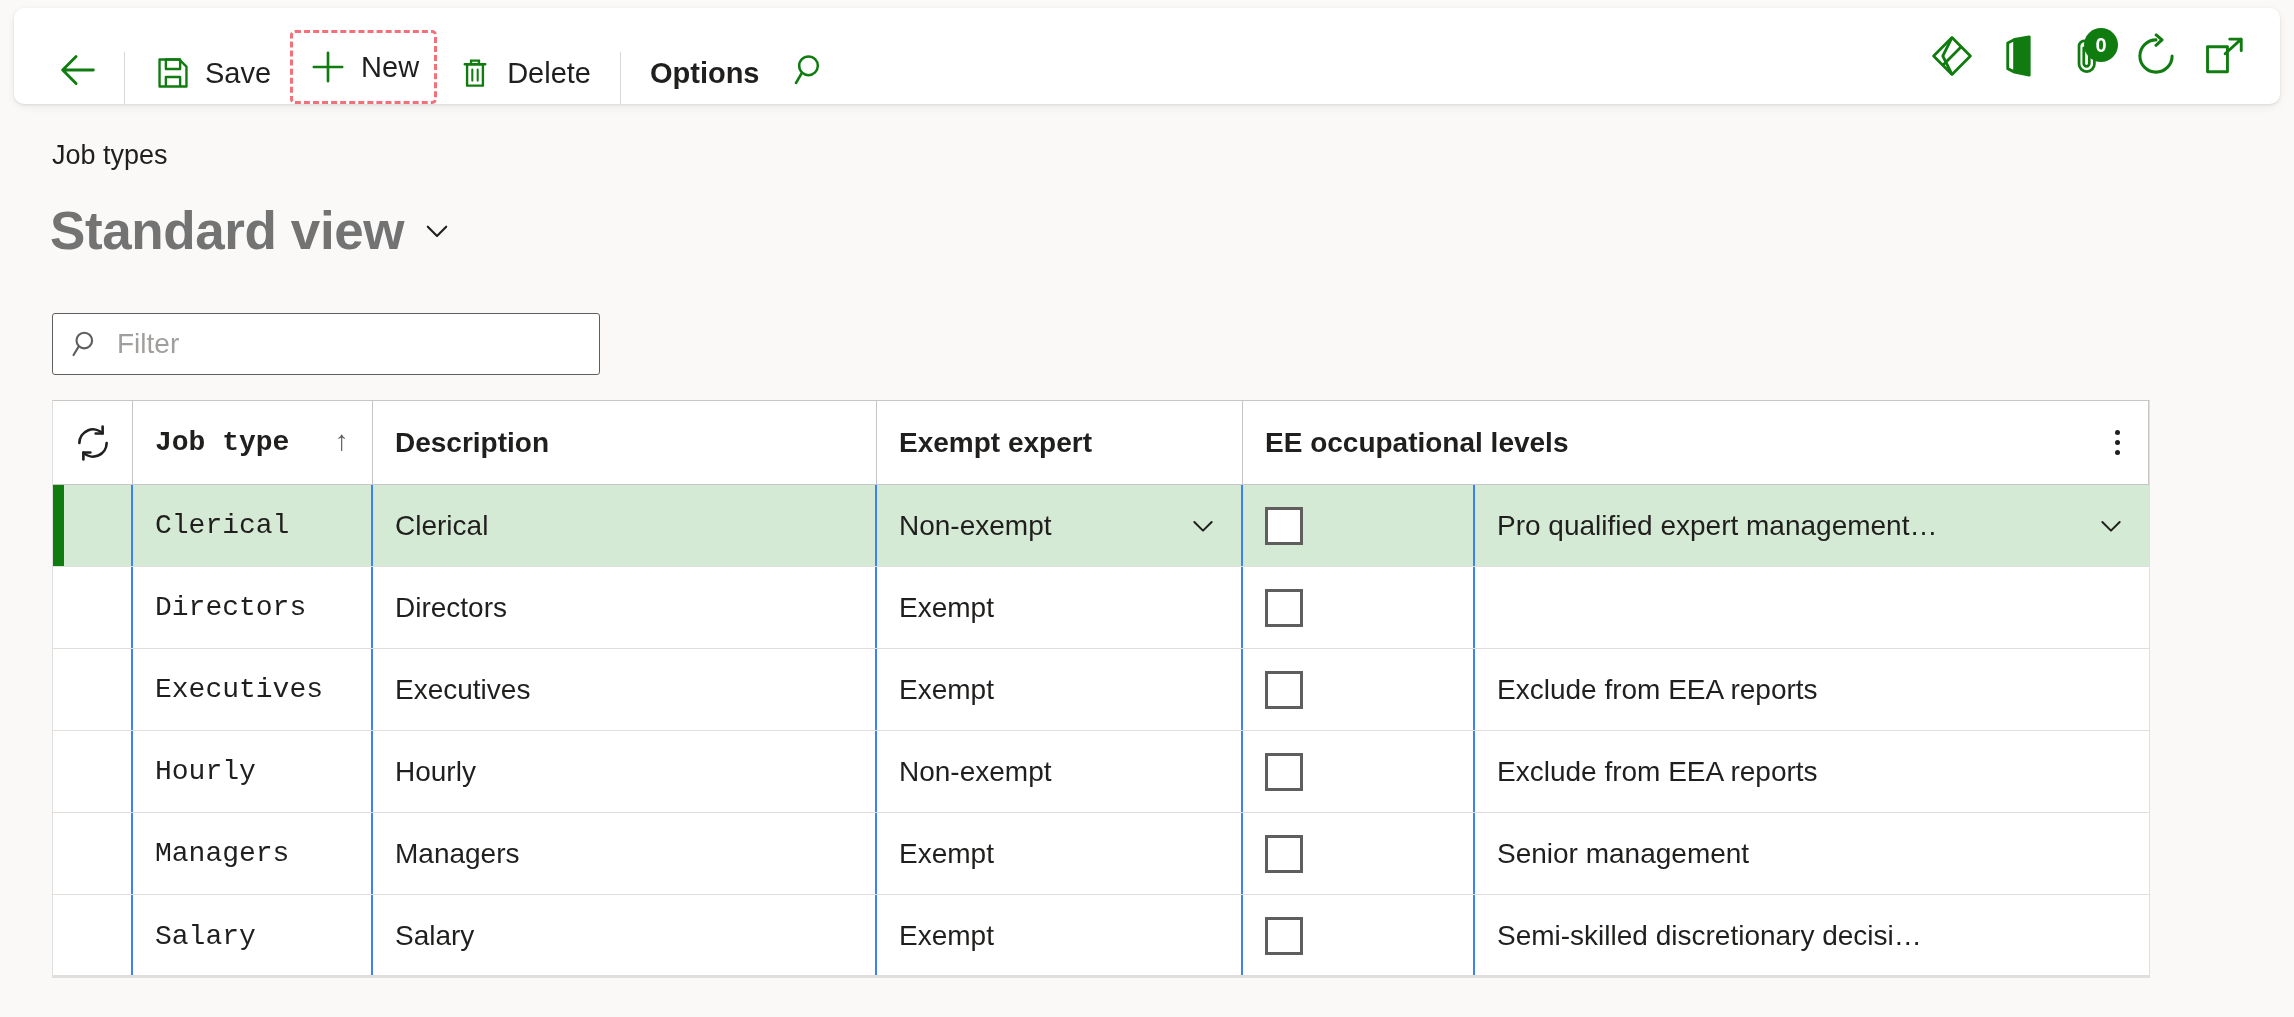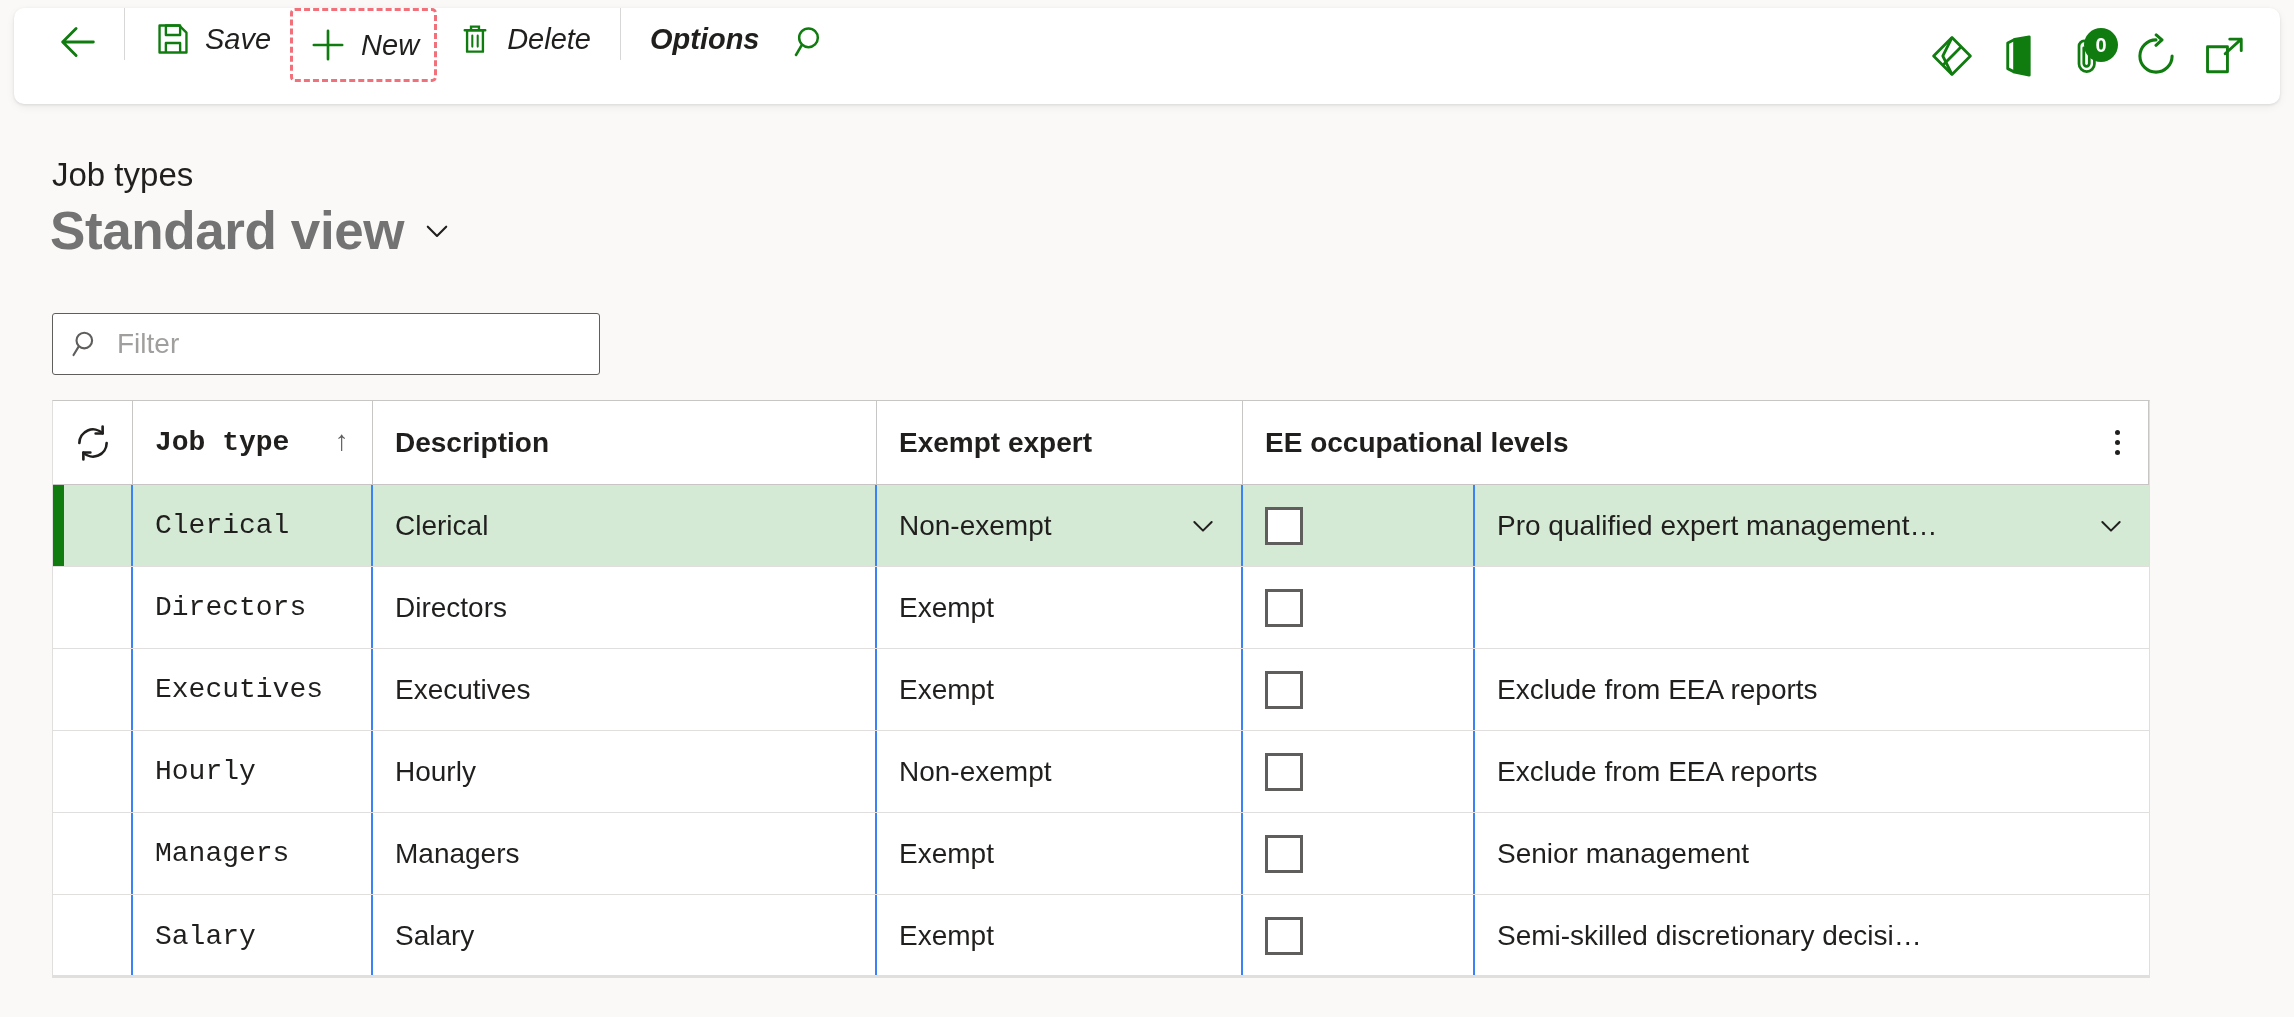--- a/index.html
+++ b/index.html
@@ -19,21 +19,21 @@
     top: 8px;
     width: 2266px;
     height: 96px;
     background: #ffffff;
     border-radius: 10px;
     box-shadow: 0 1px 3px rgba(0,0,0,0.10), 0 3px 10px rgba(0,0,0,0.055);
     display: flex;
     align-items: center;
     padding: 0 22px 0 30px;
   }
-  .tb-left { display: flex; align-items: flex-start; height: 100%; font-style: italic; }
+  .tb-left { display: flex; align-items: flex-end; height: 100%; }
   .tb-right { margin-left: auto; display: flex; align-items: center; height: 100%; }
 
   .tb-btn {
     display: flex;
     align-items: center;
     gap: 13px;
     height: 62px;
     padding: 0 17px;
     border-radius: 4px;
     cursor: pointer;
@@ -88,23 +88,22 @@
     align-items: center;
     justify-content: center;
     padding: 0 6px;
   }
 
   
   .breadcrumb {
     position: absolute;
     left: 52px;
     top: 140px;
-    font-size: 33px;
+    font-size: 27px;
     color: #201f1e;
-    margin-top: 16px;
   }
   .page-title-row {
     position: absolute;
     left: 50px;
     top: 200px;
     display: flex;
     align-items: center;
     gap: 16px;
     cursor: pointer;
   }

